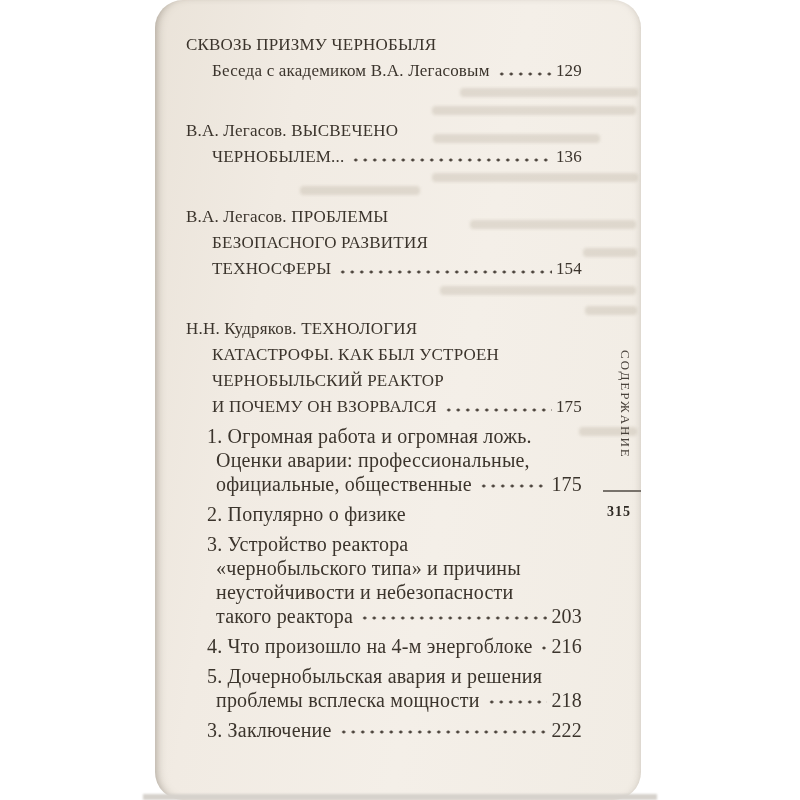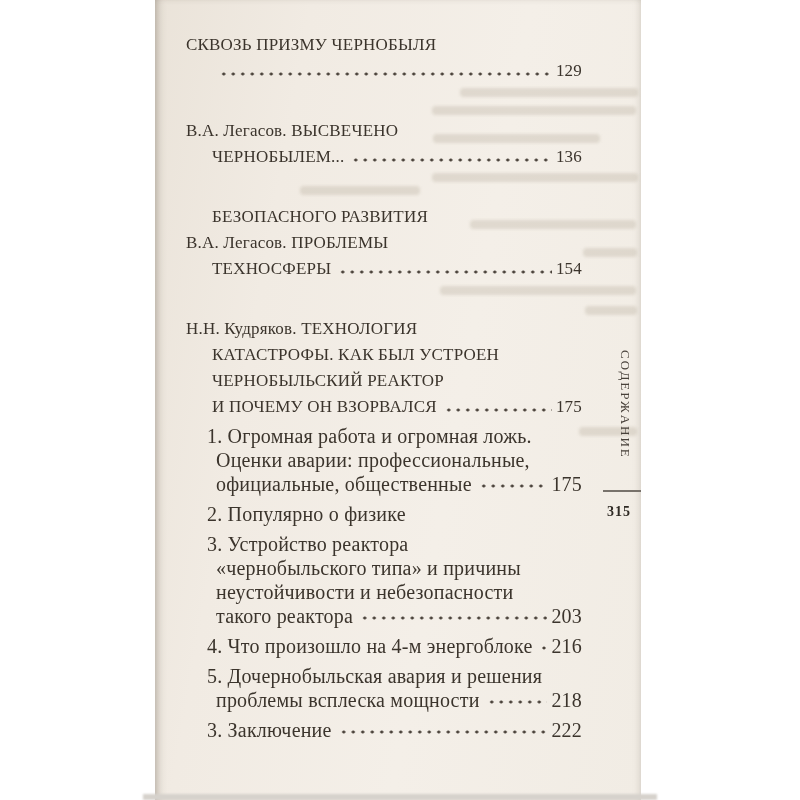--- a/index.html
+++ b/index.html
@@ -5,20 +5,21 @@
   html,body { margin:0; padding:0; }
   body {
     width:800px; height:800px; position:relative; overflow:hidden;
     background:#ffffff;
     font-family:"Liberation Serif","DejaVu Serif",serif;
   }
   .page {
     position:absolute; left:155px; top:0; width:486px; height:800px;
     background:linear-gradient(100deg,#eae3d9 0%,#f1ebe3 25%,#f4efe8 60%,#f1ece4 100%);
     box-shadow:inset 7px 0 10px -6px rgba(95,85,72,.5), inset -5px 0 9px -6px rgba(120,110,98,.4);
+    border-radius:28px;
   }
   .bottom-edge {
     position:absolute; left:143px; top:794px; width:514px; height:6px;
     background:#d6d2cc; filter:blur(1.2px);
   }
   .content {
     position:absolute; left:31px; top:32px; width:396px;
     color:#3b342c; letter-spacing:.2px;
   }
   .entry { margin:0; }
@@ -78,35 +79,36 @@
     <div class="ghost g6"></div>
     <div class="ghost g7"></div>
     <div class="ghost g8"></div>
     <div class="ghost g9"></div>
     <div class="ghost g10"></div>
 
     <main class="content">
         <div class="entry chapter">
           <div class="line first">СКВОЗЬ ПРИЗМУ ЧЕРНОБЫЛЯ</div>
           <div class="line final">
+            <span class="text">Беседа с академиком В.А. Легасовым</span>
             <span class="leader"></span>
             <span class="pagenum">129</span>
           </div>
         </div>
         <div class="entry chapter">
           <div class="line first">В.А. Легасов. ВЫСВЕЧЕНО</div>
           <div class="line final">
             <span class="text">ЧЕРНОБЫЛЕМ...</span>
             <span class="leader"></span>
             <span class="pagenum">136</span>
           </div>
         </div>
         <div class="entry chapter">
+          <div class="line first">В.А. Легасов. ПРОБЛЕМЫ</div>
           <div class="line">БЕЗОПАСНОГО РАЗВИТИЯ</div>
-          <div class="line first">В.А. Легасов. ПРОБЛЕМЫ</div>
           <div class="line final">
             <span class="text">ТЕХНОСФЕРЫ</span>
             <span class="leader"></span>
             <span class="pagenum">154</span>
           </div>
         </div>
         <div class="entry chapter tight">
           <div class="line first">Н.Н. Кудряков. ТЕХНОЛОГИЯ</div>
           <div class="line">КАТАСТРОФЫ. КАК БЫЛ УСТРОЕН</div>
           <div class="line">ЧЕРНОБЫЛЬСКИЙ РЕАКТОР</div>

